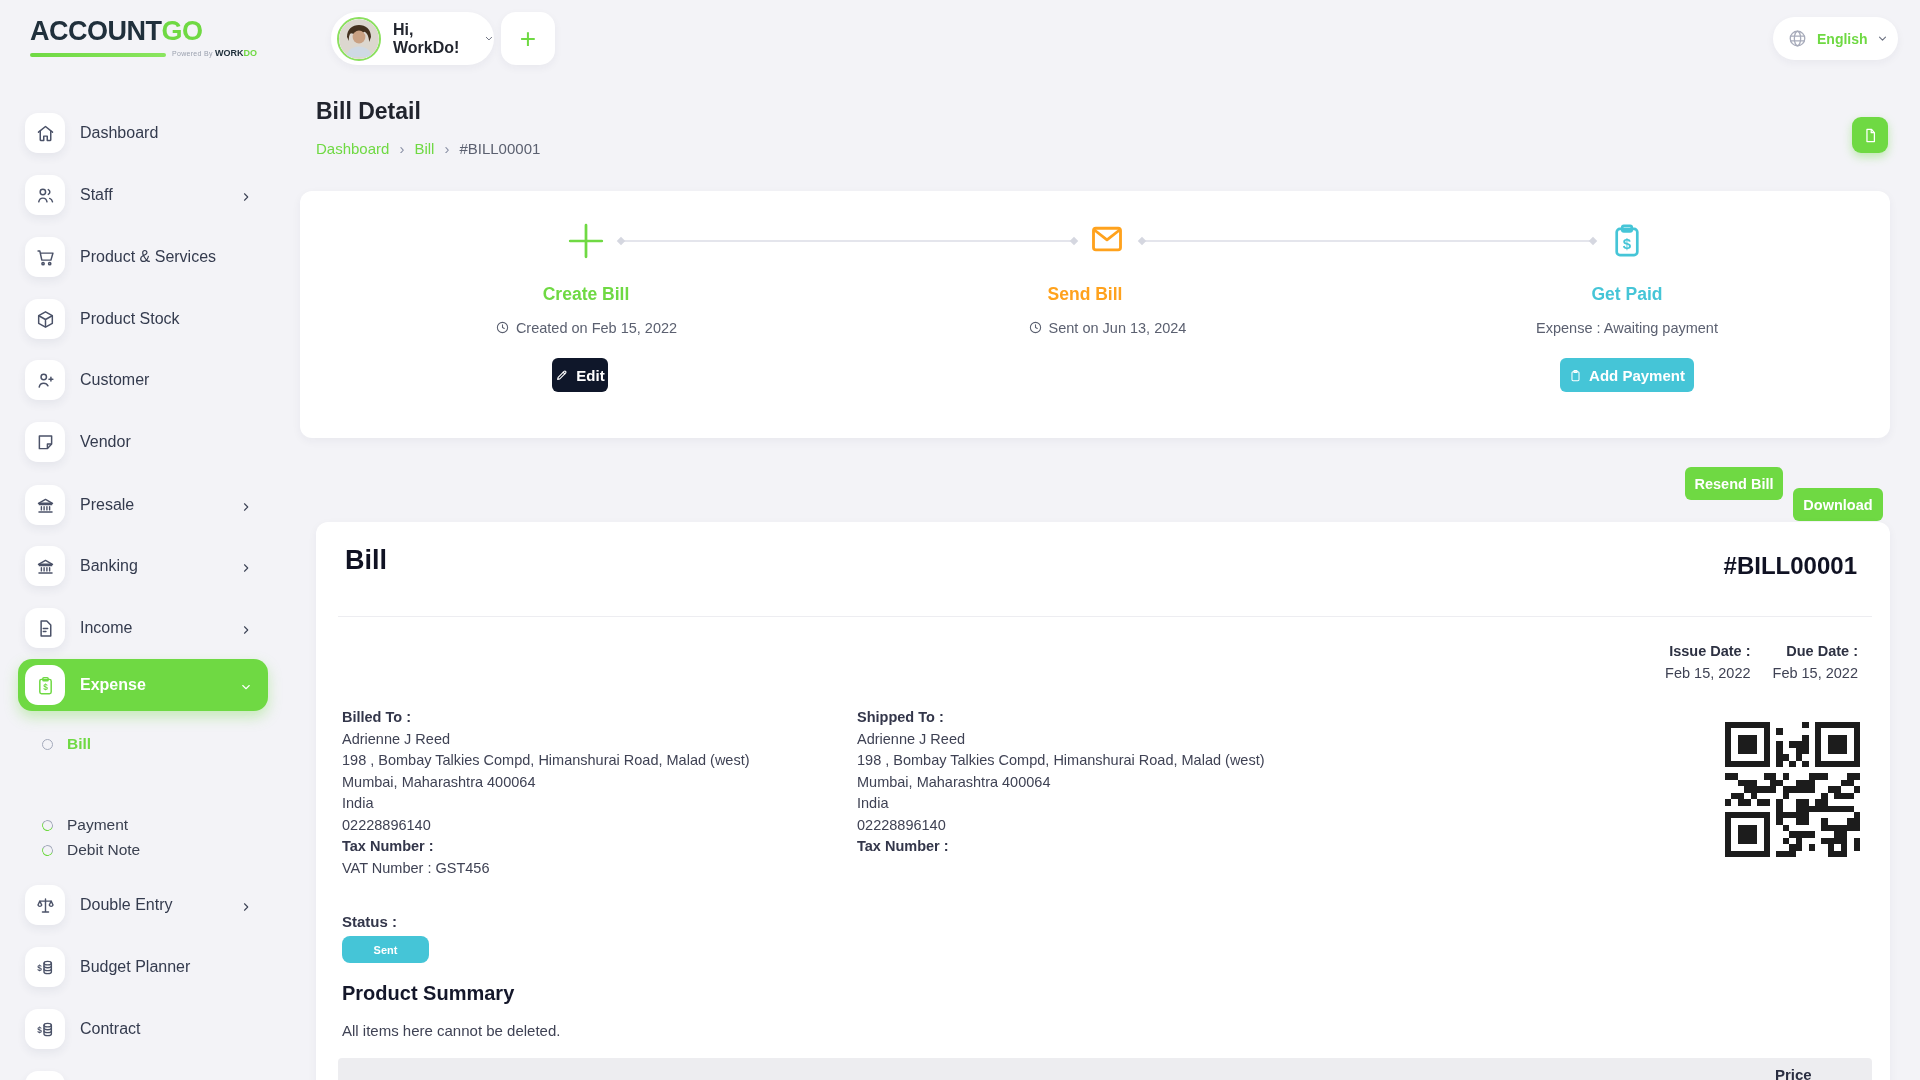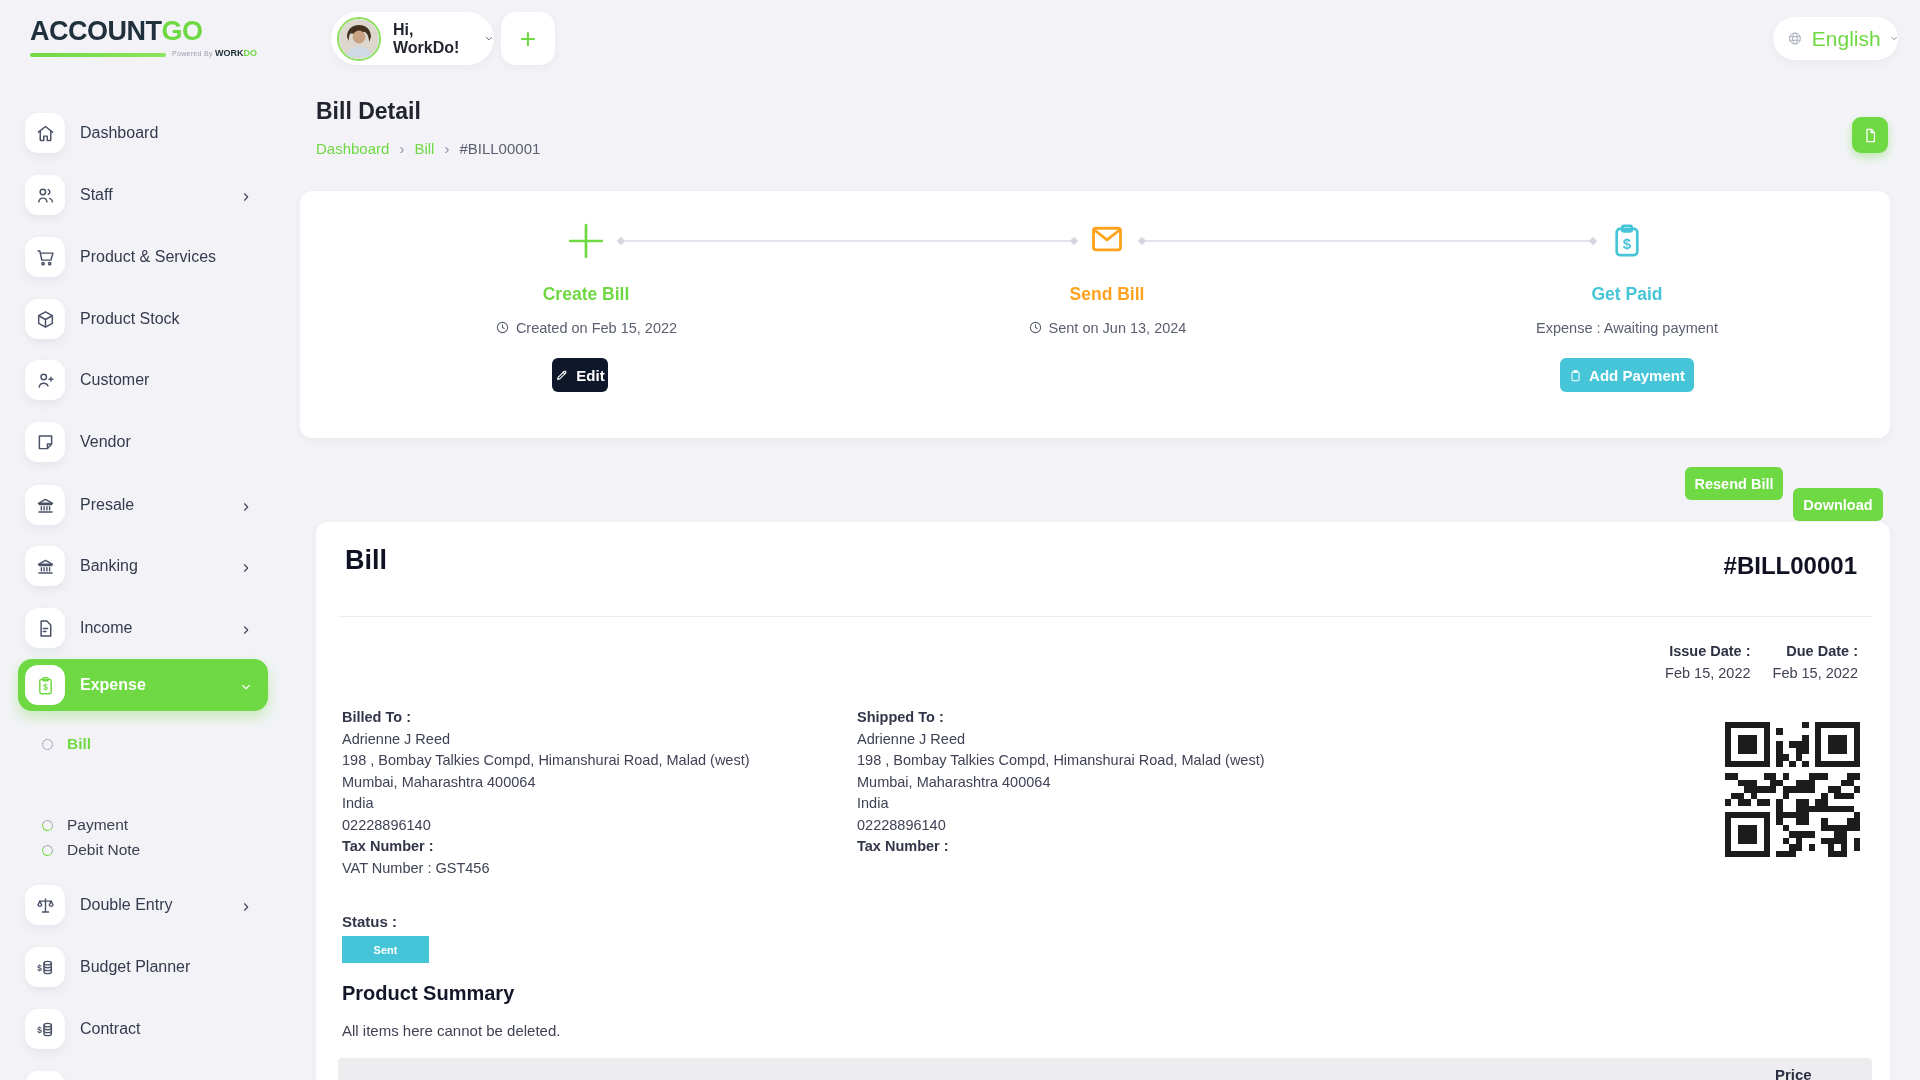--- a/index.html
+++ b/index.html
@@ -34,21 +34,21 @@
   
   .pill{position:absolute;background:#fff;box-shadow:0 3px 8px rgba(30,40,80,.05);display:flex;align-items:center;}
   .avatar-ring{width:40px;height:40px;border-radius:50%;border:2px solid #8be05e;overflow:hidden;flex:0 0 auto;}
   .greet{font-size:16px;font-weight:600;color:#23262f;margin-left:12px;}
   .chev-sm{width:11px;height:11px;color:#6b7080;margin-left:9px;}
   .plusbtn{position:absolute;left:501px;top:12px;width:54px;height:53px;border-radius:15px;background:#fff;
      box-shadow:0 3px 8px rgba(30,40,80,.05);display:flex;align-items:center;justify-content:center;
      color:#6fd943;font-size:28px;font-weight:400;cursor:pointer;}
   .lang-pill{left:1773px;top:17px;width:125px;height:43px;border-radius:22px;padding:0;cursor:pointer;}
   .lang-pill svg.globe{width:21px;height:21px;color:#a7abba;margin-left:14px;}
-  .lang-pill .lname{font-size:21px;font-weight:400;color:#6fd943;margin-left:9px;}
+  .lang-pill .lname{font-size:14px;font-weight:700;color:#6fd943;margin-left:9px;}
   
   .page-title{position:absolute;left:316px;top:98px;font-size:23px;font-weight:700;color:#21242e;}
   .crumbs{position:absolute;left:316px;top:140px;font-size:15px;display:flex;gap:10px;align-items:center;}
   .crumb{color:#6fd943;cursor:pointer;}
   .crumb.current{color:#5b6070;cursor:default;}
   .crumb-sep{color:#8a90a5;font-size:15px;}
   .crumb-sep::before{content:"›";}
   .docbtn{position:absolute;left:1852px;top:117px;width:36px;height:36px;border-radius:9px;background:#6fd943;
      display:flex;align-items:center;justify-content:center;cursor:pointer;box-shadow:0 4px 10px rgba(111,217,67,.4);}
   .docbtn svg{width:17px;height:17px;}
@@ -66,21 +66,21 @@
   
   .bill-title{position:absolute;left:345px;top:545px;font-size:27px;font-weight:700;color:#101223;}
   .bill-no{position:absolute;right:63px;top:552px;font-size:24px;font-weight:700;color:#101223;}
   .divider{position:absolute;left:338px;top:616px;width:1534px;height:1px;background:#ededf1;}
   .dates{position:absolute;right:62px;top:640px;display:flex;gap:22px;}
   .dates .dcol{text-align:right;font-size:14.5px;line-height:22px;color:#3f4254;min-width:80px;}
   .dates .dcol b{color:#2d3142;}
   .addr{position:absolute;top:707px;width:480px;font-size:14.5px;line-height:21.5px;color:#3f4254;}
   .addr b{color:#33364a;}
   .status-lbl{position:absolute;left:342px;top:913px;font-size:15px;font-weight:700;color:#33364a;}
-  .badge{position:absolute;left:342px;top:936px;width:87px;height:27px;border-radius:0;background:#45c5d7;
+  .badge{position:absolute;left:342px;top:936px;width:87px;height:27px;border-radius:8px;background:#45c5d7;
      color:#fff;font-size:11px;font-weight:600;display:flex;align-items:center;justify-content:center;}
   .psum{position:absolute;left:342px;top:982px;font-size:20px;font-weight:700;color:#14172a;}
   .pnote{position:absolute;left:342px;top:1022px;font-size:15px;color:#3f4254;}
   .theader{position:absolute;left:338px;top:1058px;width:1534px;height:40px;background:#ededf0;border-radius:4px 4px 0 0;}
   .price-h{position:absolute;left:1775px;top:1066px;font-size:15px;font-weight:700;color:#2b2f42;}
   .qr{position:absolute;left:1725px;top:722px;width:135px;height:135px;}
   .qr svg{width:100%;height:100%;display:block;}
 </style>
 </head>
 <body>
@@ -319,21 +319,21 @@
   </div>
   <div class="step-ic" style="left:1608px;width:38px;height:38px;color:#45c5d7;">
     <svg viewBox="0 0 24 24" fill="none" stroke="currentColor" stroke-width="1.7" stroke-linejoin="round">
         <rect x="5.5" y="5" width="13" height="16.5" rx="2"></rect>
         <rect x="9" y="3" width="6" height="3.6" rx="1"></rect>
         <text x="12" y="17.4" text-anchor="middle" font-size="9.5" font-weight="700" fill="currentColor" stroke="none">$</text>
       </svg>
   </div>
 
   <div class="step-title" style="left:436px;color:#6fd943;">Create Bill</div>
-  <div class="step-title" style="left:957px;color:#ffa21d;text-align:center;">Send Bill</div>
+  <div class="step-title" style="left:935px;color:#ffa21d;text-align:center;">Send Bill</div>
   <div class="step-title" style="left:1477px;color:#45c5d7;">Get Paid</div>
 
   <div class="step-sub" style="left:416px;">
     <svg viewBox="0 0 24 24" fill="none" stroke="currentColor" stroke-width="1.7" stroke-linecap="round">
         <circle cx="12" cy="12" r="8.2"></circle>
         <path d="M12 7.5V12l2.8 1.7"></path>
       </svg>
     <span>Created on Feb 15, 2022</span>
   </div>
   <div class="step-sub" style="left:937px;">

